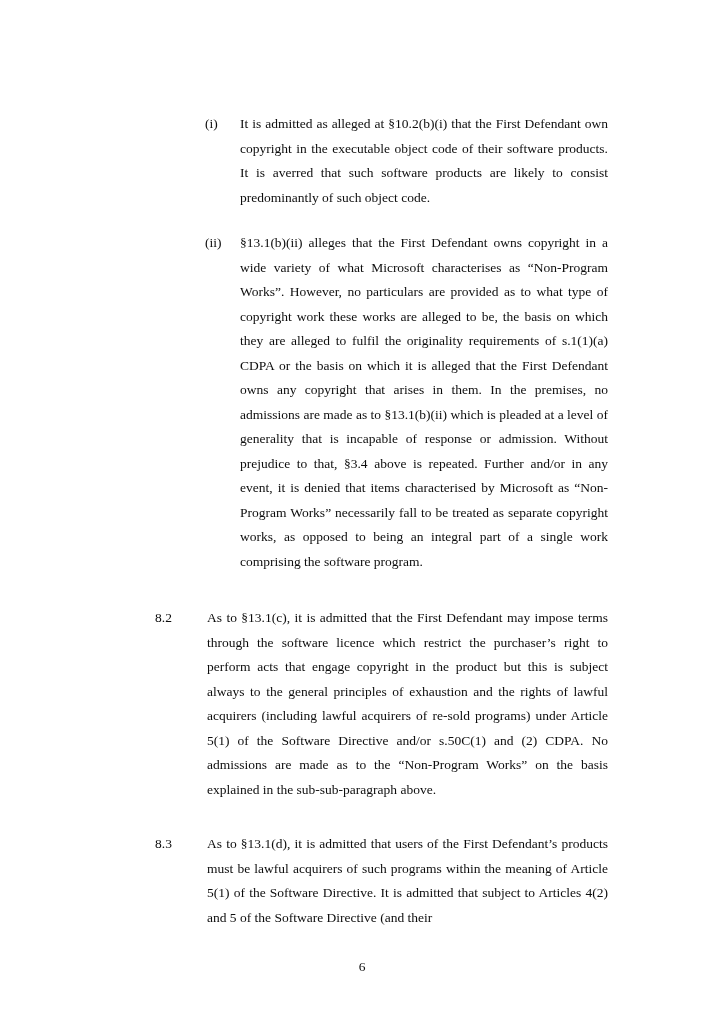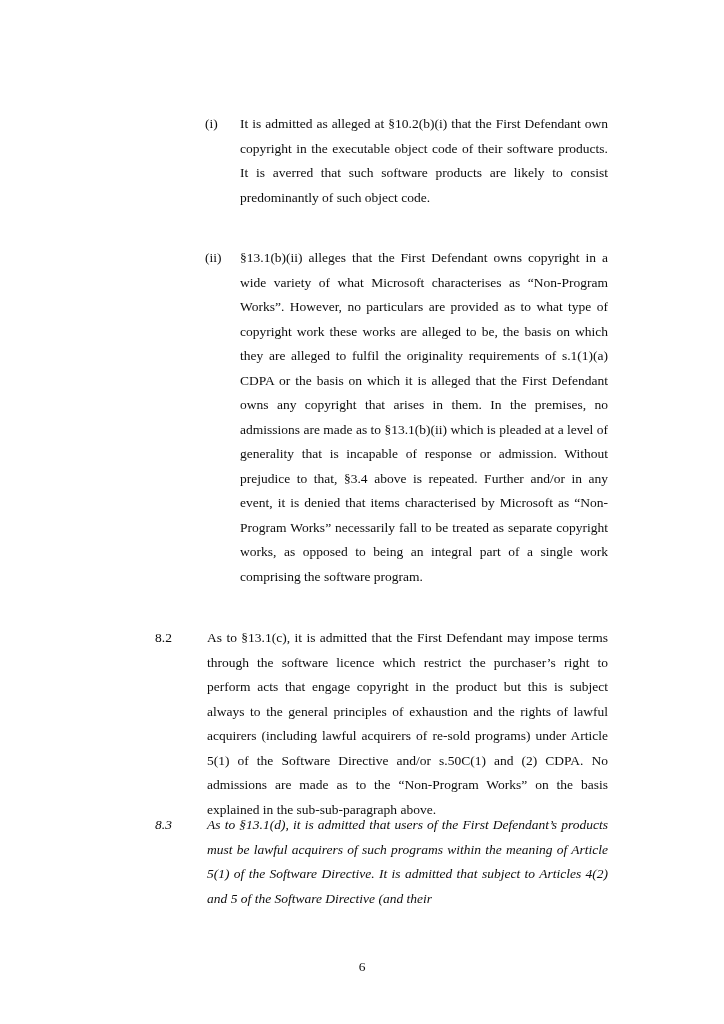--- a/index.html
+++ b/index.html
@@ -55,30 +55,30 @@
 </head>
 <body>
 
 <div class="page">
 
   <div class="block subpara" style="top: 112px;">
     <span class="marker">(i)</span>
     <div class="body">It is admitted as alleged at §10.2(b)(i) that the First Defendant own copyright in the executable object code of their software products. It is averred that such software products are likely to consist predominantly of such object code.</div>
   </div>
 
-  <div class="block subpara" style="top: 231px; margin-top: 15px;">
+  <div class="block subpara" style="top: 231px;">
     <span class="marker">(ii)</span>
     <div class="body">§13.1(b)(ii) alleges that the First Defendant owns copyright in a wide variety of what Microsoft characterises as “Non-Program Works”. However, no particulars are provided as to what type of copyright work these works are alleged to be, the basis on which they are alleged to fulfil the originality requirements of s.1(1)(a) CDPA or the basis on which it is alleged that the First Defendant owns any copyright that arises in them. In the premises, no admissions are made as to §13.1(b)(ii) which is pleaded at a level of generality that is incapable of response or admission. Without prejudice to that, §3.4 above is repeated. Further and/or in any event, it is denied that items characterised by Microsoft as “Non-Program Works” necessarily fall to be treated as separate copyright works, as opposed to being an integral part of a single work comprising the software program.</div>
   </div>
 
-  <div class="block para" style="top: 626px;">
+  <div class="block para" style="top: 606px;">
     <span class="num">8.2</span>
     <div class="body">As to §13.1(c), it is admitted that the First Defendant may impose terms through the software licence which restrict the purchaser’s right to perform acts that engage copyright in the product but this is subject always to the general principles of exhaustion and the rights of lawful acquirers (including lawful acquirers of re-sold programs) under Article 5(1) of the Software Directive and/or s.50C(1) and (2) CDPA. No admissions are made as to the “Non-Program Works” on the basis explained in the sub-sub-paragraph above.</div>
   </div>
 
-  <div class="block para" style="top: 813px; font-style: italic;">
+  <div class="block para" style="top: 832px;">
     <span class="num">8.3</span>
     <div class="body">As to §13.1(d), it is admitted that users of the First Defendant’s products must be lawful acquirers of such programs within the meaning of Article 5(1) of the Software Directive. It is admitted that subject to Articles 4(2) and 5 of the Software Directive (and their</div>
   </div>
 
   <div class="page-number">6</div>
 
 </div>
 
 </body></html>

